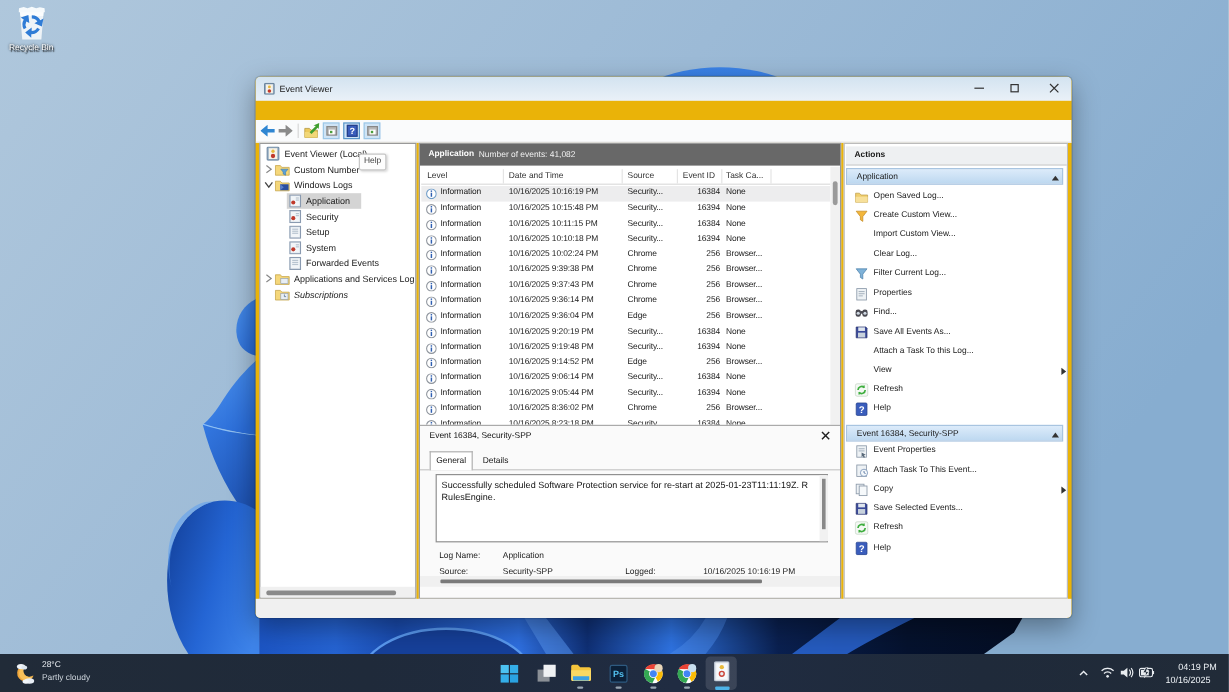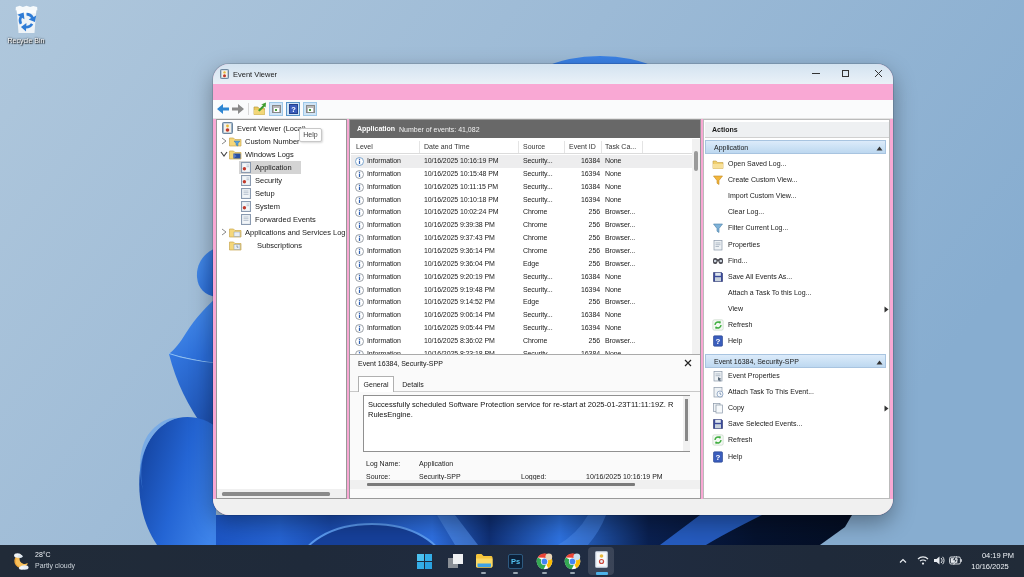--- a/index.html
+++ b/index.html
@@ -89,21 +89,21 @@
           </g>
         <g transform="rotate(240 12.5 16)">
             <path d="M12.5 8.5 a8 8 0 0 1 6.9 4 l2.5-1.4 -1.3 6.4 -6-2.6 2.4-1.4 a5.3 5.3 0 0 0 -4.5-2.5 z"></path>
           </g>
       </g>
     </svg>
     <div style="font-size:7px;color:#fff;text-shadow:0 0 2px rgba(0,0,0,.9), 1px 1px 1px rgba(0,0,0,.8);margin-top:3px;">Recycle Bin</div>
   </div>
   </div>
 
-  <div class="abs" id="win" style="left:213px;top:64px;width:680px;height:451px;background:#f9a8d4;border-radius:16px;box-shadow:0 8px 22px rgba(0,0,0,.35), 0 0 0 1px rgba(0,0,0,.12);overflow:hidden;">
+  <div class="abs" id="win" style="left:213px;top:64px;width:680px;height:451px;background:#eab308;border-radius:4px;box-shadow:0 8px 22px rgba(0,0,0,.35), 0 0 0 1px rgba(0,0,0,.12);overflow:hidden;">
 
     <div class="abs" style="left:0;top:0;width:680px;height:20px;background:linear-gradient(#d3e3f0,#eaf1f8);">
       <svg class="abs" style="left:7px;top:5px;" width="9" height="10" viewBox="0 0 9 10">
         <rect x="0.5" y="0.5" width="8" height="9" rx="0.8" fill="#9db3c8" stroke="#6d87a0"></rect>
         <rect x="1.6" y="1.3" width="5.8" height="7.4" fill="#f6f2e8"></rect>
         <circle cx="4.5" cy="3.4" r="1.2" fill="#e8b93c"></circle>
         <circle cx="4.5" cy="6.8" r="1.5" fill="#c0392b"></circle>
       </svg>
       <div class="abs" style="left:20px;top:5.5px;font-size:7.5px;color:#1a1a1a;">Event Viewer</div>
 
@@ -225,21 +225,21 @@
         <path d="M0.5 2 L0.5 10 L12 10 L12 3.5 L6 3.5 L4.5 2 Z" fill="#f5d77a" stroke="#c8a850" stroke-width="0.7"></path>
         <rect x="5" y="5" width="6" height="4.4" fill="#e8eef4" stroke="#8a9ab0" stroke-width="0.5"></rect>
       </svg>
       <div class="abs" style="left:28px;top:108px;white-space:nowrap;">Applications and Services Log</div>
 
       <svg class="abs" style="left:12px;top:120px;" width="13" height="11" viewBox="0 0 13 11">
         <path d="M0.5 2 L0.5 10 L12 10 L12 3.5 L6 3.5 L4.5 2 Z" fill="#f5d77a" stroke="#c8a850" stroke-width="0.7"></path>
         <rect x="5" y="4.6" width="6" height="4.8" fill="#e8eef4" stroke="#8a9ab0" stroke-width="0.5"></rect>
         <path d="M8 5.4 v1.8 h1.4" stroke="#4a6a8a" stroke-width="0.6" fill="none"></path>
       </svg>
-      <div class="abs" style="left:40px;top:121px;">Subscriptions</div>
+      <div class="abs" style="left:28px;top:121px;font-style:italic;">Subscriptions</div>
 
       <div class="abs" style="left:0;top:369px;width:129px;height:9px;background:#f0f0f0;"></div>
       <div class="abs" style="left:5px;top:372px;width:108px;height:3.5px;background:#8a8a8a;border-radius:1.5px;"></div>
     </div>
 
     <div class="abs" id="center" style="left:136px;top:55px;width:352px;height:380px;background:#fff;border:1px solid #999;overflow:hidden;font-size:7px;color:#1a1a1a;">
 
       <div class="abs" style="left:0;top:0;width:350px;height:18px;background:#686868;">
         <div class="abs" style="left:7px;top:5px;color:#fff;font-weight:bold;">Application</div>
         <div class="abs" style="left:49px;top:5.5px;color:#f2f2f2;">Number of events: 41,082</div>

